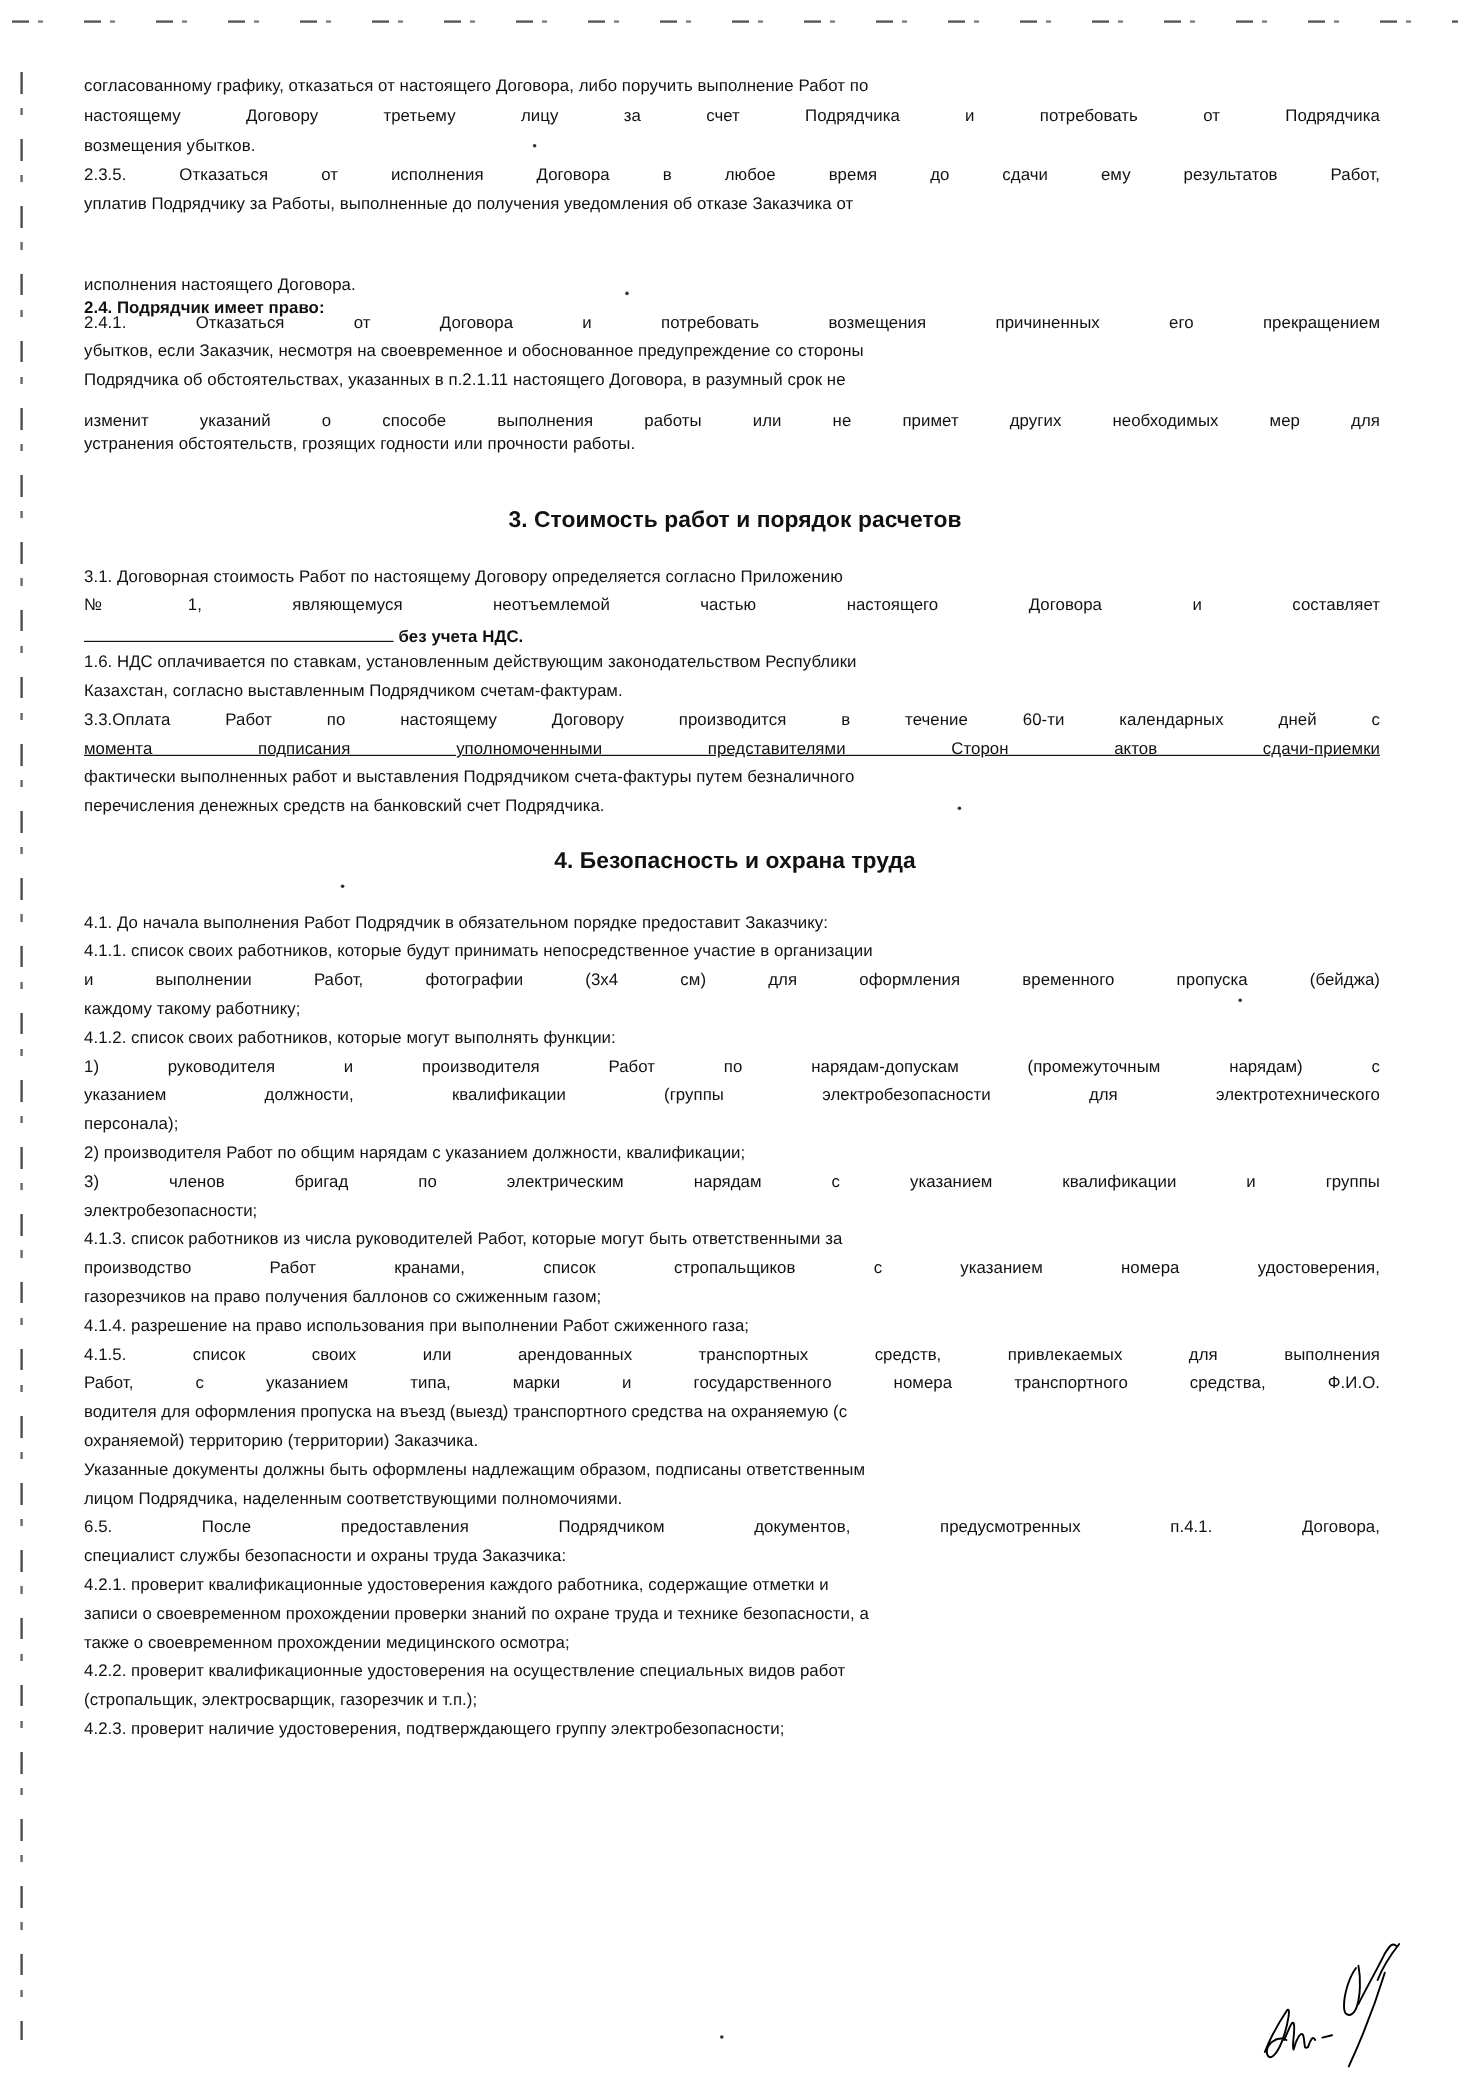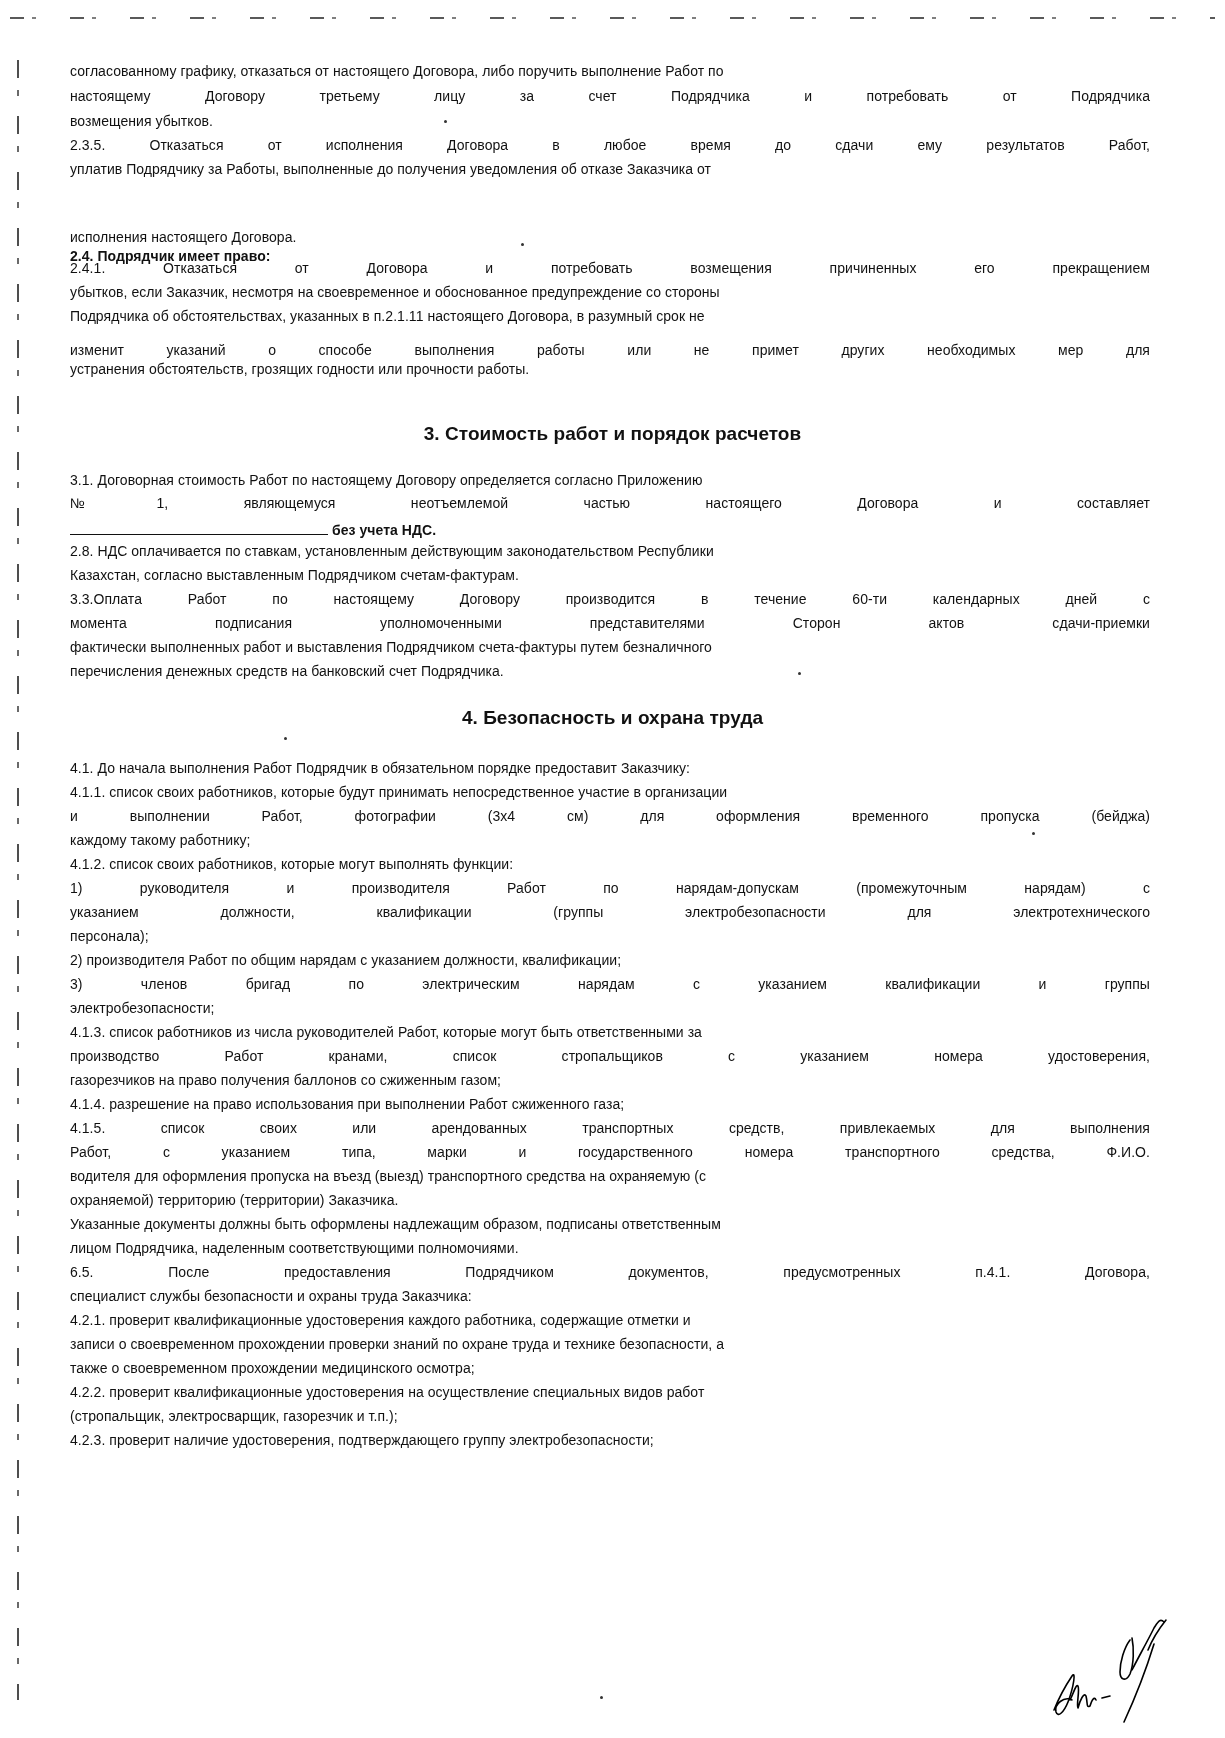--- a/index.html
+++ b/index.html
@@ -41,24 +41,24 @@
   <div class="line j" style="top:329px;margin-top:10px;">изменит указаний о способе выполнения работы или не примет других необходимых мер для</div>
   <div class="line" style="top:358px;">устранения обстоятельств, грозящих годности или прочности работы.</div>
 
   <div class="line center" style="top:423px;">3.  Стоимость работ и порядок расчетов</div>
 
   <div class="line" style="top:469px;">3.1. Договорная  стоимость Работ по настоящему Договору определяется согласно Приложению</div>
   <div class="line j" style="top:492px;">№1, являющемуся неотъемлемой частью настоящего Договора и составляет</div>
   <div class="line" style="top:516px;">
     <span class="blank"></span><span class="b">без учета НДС.</span>
   </div>
-  <div class="line" style="top:540px;">2.8. НДС оплачивается по ставкам, установленным действующим законодательством Республики</div>
+  <div class="line" style="top:540px;">1.6. НДС оплачивается по ставкам, установленным действующим законодательством Республики</div>
   <div class="line" style="top:564px;">Казахстан, согласно выставленным Подрядчиком счетам-фактурам.</div>
   <div class="line j" style="top:588px;">3.3.Оплата Работ по настоящему Договору производится в течение 60-ти календарных дней с</div>
-  <div class="line j" style="top:612px;">момента подписания  уполномоченными представителями Сторон актов сдачи-приемки</div>
+  <div class="line j" style="top:612px;text-decoration:underline;">момента подписания  уполномоченными представителями Сторон актов сдачи-приемки</div>
   <div class="line" style="top:636px;">фактически выполненных работ и выставления Подрядчиком счета-фактуры  путем безналичного</div>
   <div class="line" style="top:660px;">перечисления денежных средств на банковский счет Подрядчика.</div>
 
   <div class="line center" style="top:707px;">4.  Безопасность  и  охрана  труда</div>
 
   <div class="line" style="top:757px;">4.1. До начала выполнения Работ Подрядчик в обязательном порядке предоставит Заказчику:</div>
   <div class="line" style="top:781px;">4.1.1. список своих работников, которые будут принимать непосредственное участие в организации</div>
   <div class="line j" style="top:805px;">и выполнении Работ,  фотографии (3х4 см) для оформления временного пропуска (бейджа)</div>
   <div class="line" style="top:829px;">каждому такому работнику;</div>
   <div class="line" style="top:853px;">4.1.2. список своих работников, которые могут выполнять функции:</div>

